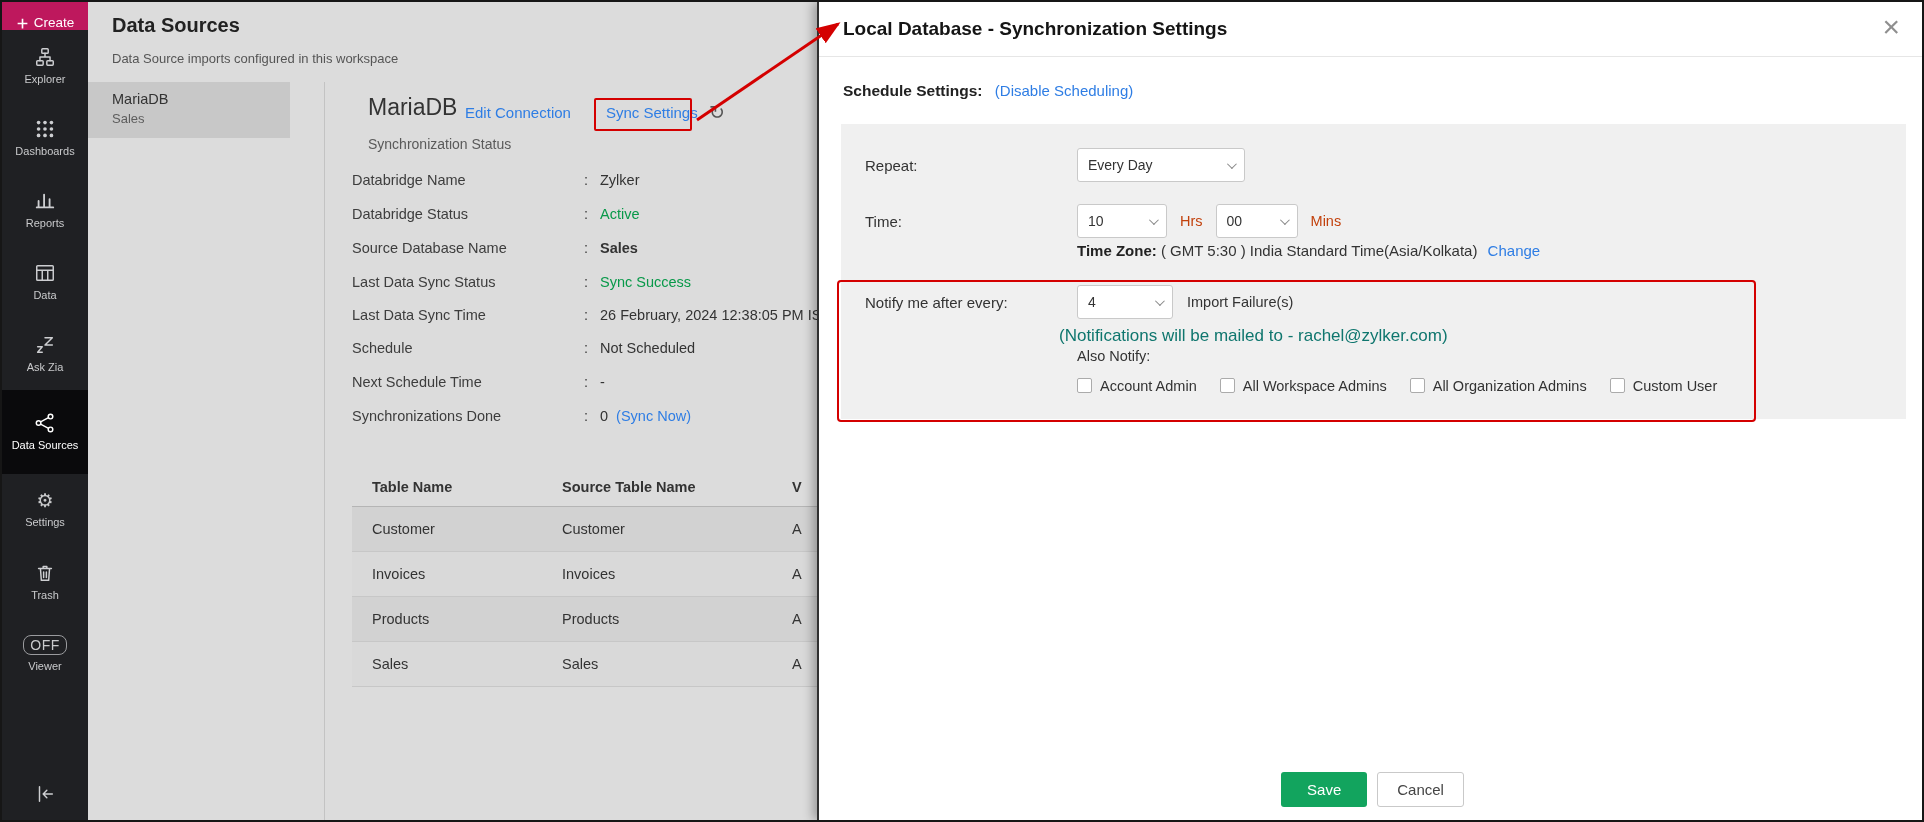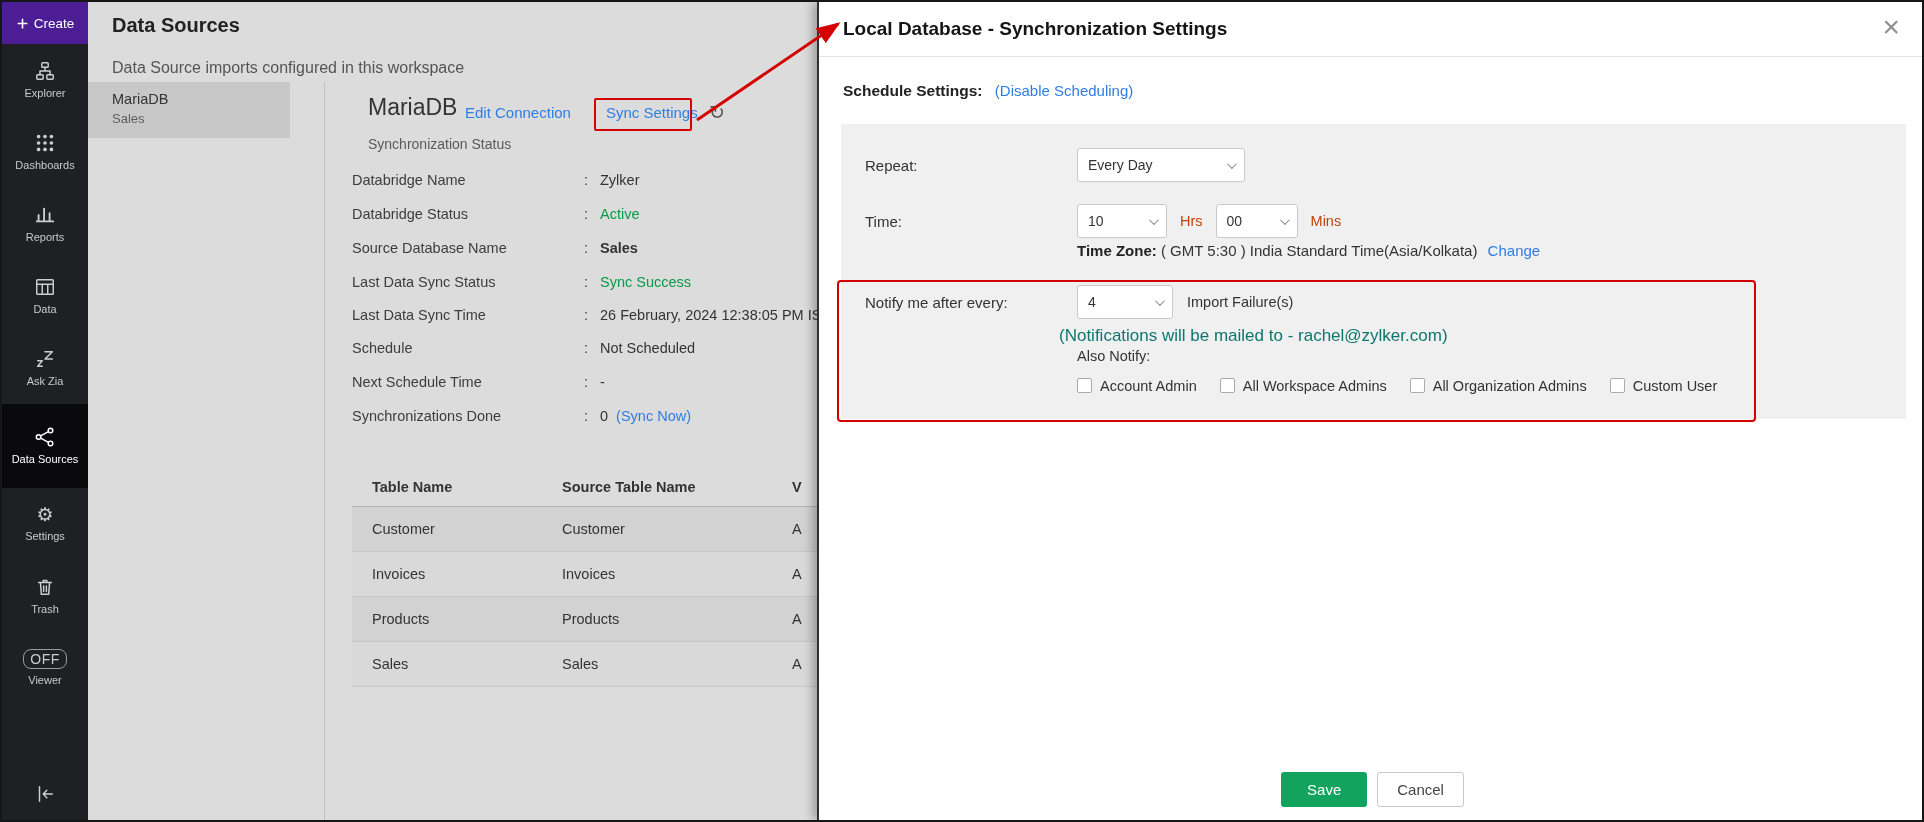--- a/index.html
+++ b/index.html
@@ -4,43 +4,43 @@
 <style>
   * { box-sizing: border-box; margin: 0; padding: 0; }
   body { margin:0; background:#ffffff; font-family:"Liberation Sans", sans-serif; }
 
   .screen { position:relative; width:1924px; height:822px; background:#dcdcdc;
             border:2px solid #161616; overflow:hidden; }
 
   
   .sidebar { position:absolute; left:0; top:0; width:86px; height:100%;
              background:#1f2023; display:flex; flex-direction:column; z-index:5; }
-  .create-btn { height:42px; background:#4c1d95; color:#fff; display:flex;
-                align-items:center; justify-content:center; gap:5px;
+  .create-btn { height:28px; background:#be185d; color:#fff; display:flex;
+                align-items:flex-end; justify-content:center; gap:5px;
                 font-size:13.5px; cursor:pointer; }
   .create-btn svg { width:13px; height:13px; }
   .nav-item { min-height:72px; display:flex; flex-direction:column; align-items:center;
               justify-content:center; gap:5px; color:#c9cacc; cursor:pointer;
               padding:10px 2px; text-align:right; }
   .nav-item .lbl { font-size:11px; line-height:13px; }
   .nav-item.active { background:#0a0a0c; color:#ffffff; min-height:84px; }
   .icon-stroke { width:22px; height:22px; fill:none; stroke:#cdced1; stroke-width:1.6;
                  stroke-linecap:round; stroke-linejoin:round; }
   .icon-fill circle { fill:#cdced1; }
   .icon-fill { width:22px; height:22px; }
   .gear-glyph { font-size:19px; line-height:20px; }
   .off-pill { border:1px solid #9a9b9e; border-radius:8px; font-size:14px;
               padding:1px 6px; color:#c9cacc; letter-spacing:.5px; }
   .collapse-btn { margin-top:auto; height:52px; display:flex; align-items:center;
                   justify-content:center; cursor:pointer; }
 
   
   .main-header { position:absolute; left:110px; top:12px; }
   .main-header h1 { font-size:20px; color:#222; font-weight:bold; }
-  .main-header p { font-size:16px; color:#555; margin-top:22px; }
+  .main-header p { font-size:13px; color:#555; margin-top:14px; }
 
   .source-item { position:absolute; left:86px; top:80px; width:202px; height:56px;
                  background:#c8c8c8; padding:9px 0 0 24px; cursor:pointer; }
   .source-item .nm { font-size:14.5px; color:#333; }
   .source-item .sb { font-size:13px; color:#5d5d5d; margin-top:4px; }
   .v-divider { position:absolute; left:322px; top:80px; bottom:0; width:1px; background:#c3c3c3; }
 
   .details-title { position:absolute; left:366px; top:92px; font-size:23px;
                    font-weight:500; color:#333; }
   .link { color:#2e7de4; text-decoration:none; cursor:pointer; }

